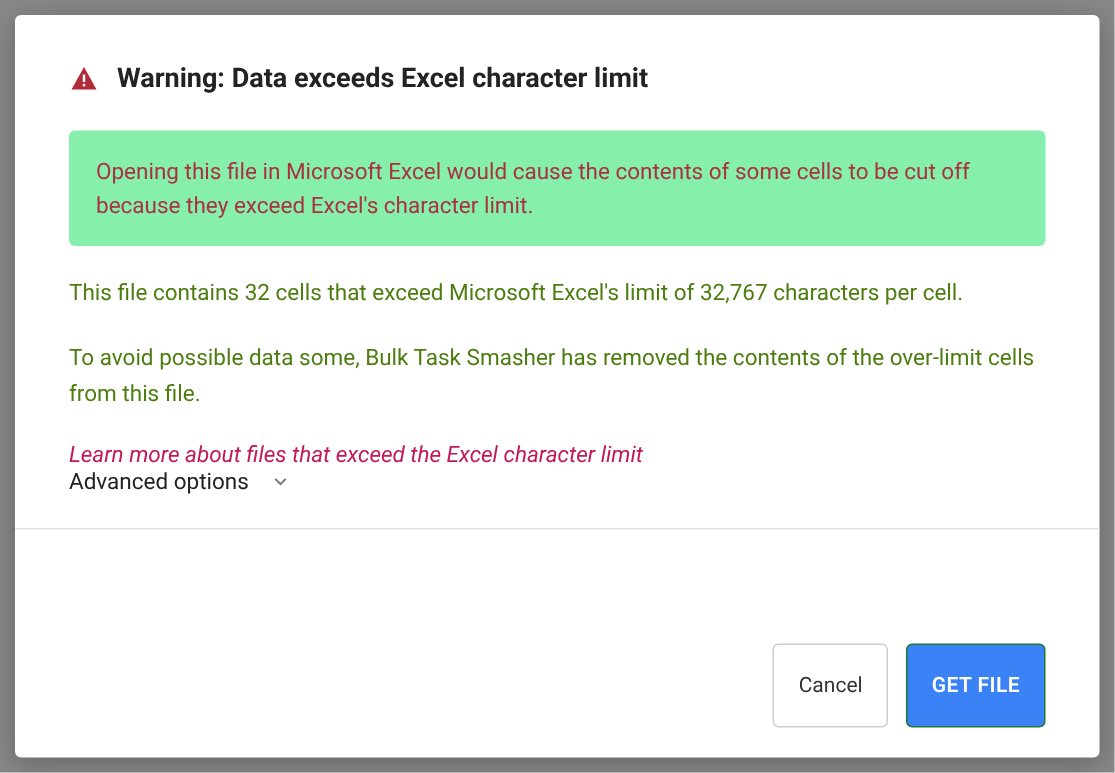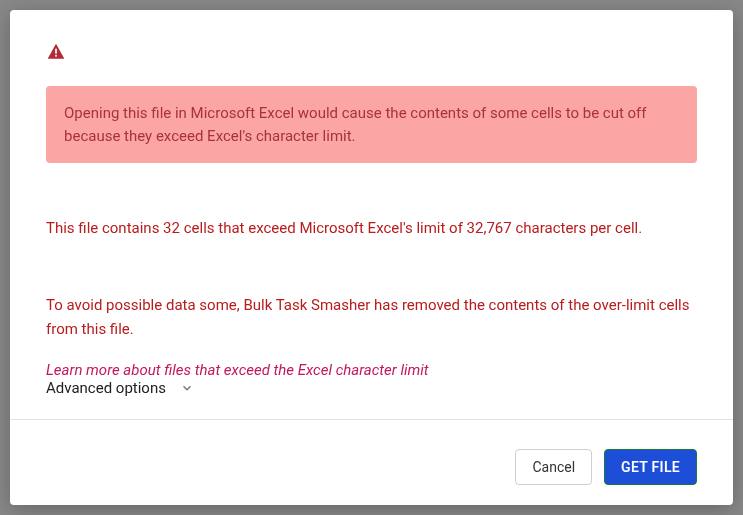--- a/index.html
+++ b/index.html
@@ -38,34 +38,33 @@
       width: 20px;
       height: 20px;
       flex-shrink: 0;
     }
     .modal-title {
       font-size: 18px;
       font-weight: 700;
       color: #232323;
     }
     .alert-box {
-      background: #fca5a5;
+      background: #86efac;
       border-radius: 4px;
       padding: 16px 18px;
       color: #a83240;
       font-size: 15px;
       line-height: 1.5;
       margin-bottom: 20px;
     }
     .body-text {
       font-size: 15px;
-      color: #b91c1c;
+      color: #4d7c0f;
       line-height: 1.55;
       margin-bottom: 20px;
-      margin-top: 34px;
     }
     .learn-more {
       color: #c2185b;
       font-style: italic;
       font-size: 15px;
       text-decoration: none;
       display: inline-block;
     }
     .advanced-row {
       display: flex;
@@ -88,48 +87,49 @@
       margin: 0 -36px 18px -36px;
     }
     .footer {
       display: flex;
       justify-content: flex-end;
       gap: 12px;
       margin-top: auto;
     }
     .btn {
       font-size: 14px;
-      padding: 9px 16px;
+      padding: 19px 16px;
       border-radius: 4px;
       cursor: pointer;
       font-family: inherit;
     }
     .btn-cancel {
       background: #fff;
       border: 1px solid #cfcfcf;
       color: #333;
     }
     .btn-primary {
-      background: #1d4ed8;
+      background: #3b82f6;
       border: 1px solid #187a35;
       color: #fff;
       font-weight: 600;
       letter-spacing: 0.3px;
     }
   </style>
 </head>
 <body>
 
 <div class="modal">
   <div class="modal-header">
     <svg class="warning-triangle" viewBox="0 0 24 24">
       <path fill="#b02a37" d="M12 2 L22 20 L2 20 Z"></path>
       <rect x="11" y="8" width="2" height="6" fill="#fff"></rect>
       <rect x="11" y="15.5" width="2" height="2" fill="#fff"></rect>
     </svg>
+    <h2 class="modal-title">Warning: Data exceeds Excel character limit</h2>
   </div>
 
   <div class="alert-box">Opening this file in Microsoft Excel would cause the contents of some cells to be cut off because they exceed Excel's character limit.</div>
 
   <p class="body-text">This file contains 32 cells that exceed Microsoft Excel's limit of 32,767 characters per cell.</p>
   <p class="body-text">To avoid possible data some, Bulk Task Smasher has removed the contents of the over-limit cells from this file.</p>
 
   <a href="#" class="learn-more">Learn more about files that exceed the Excel character limit</a>
 
   <div class="advanced-row">

